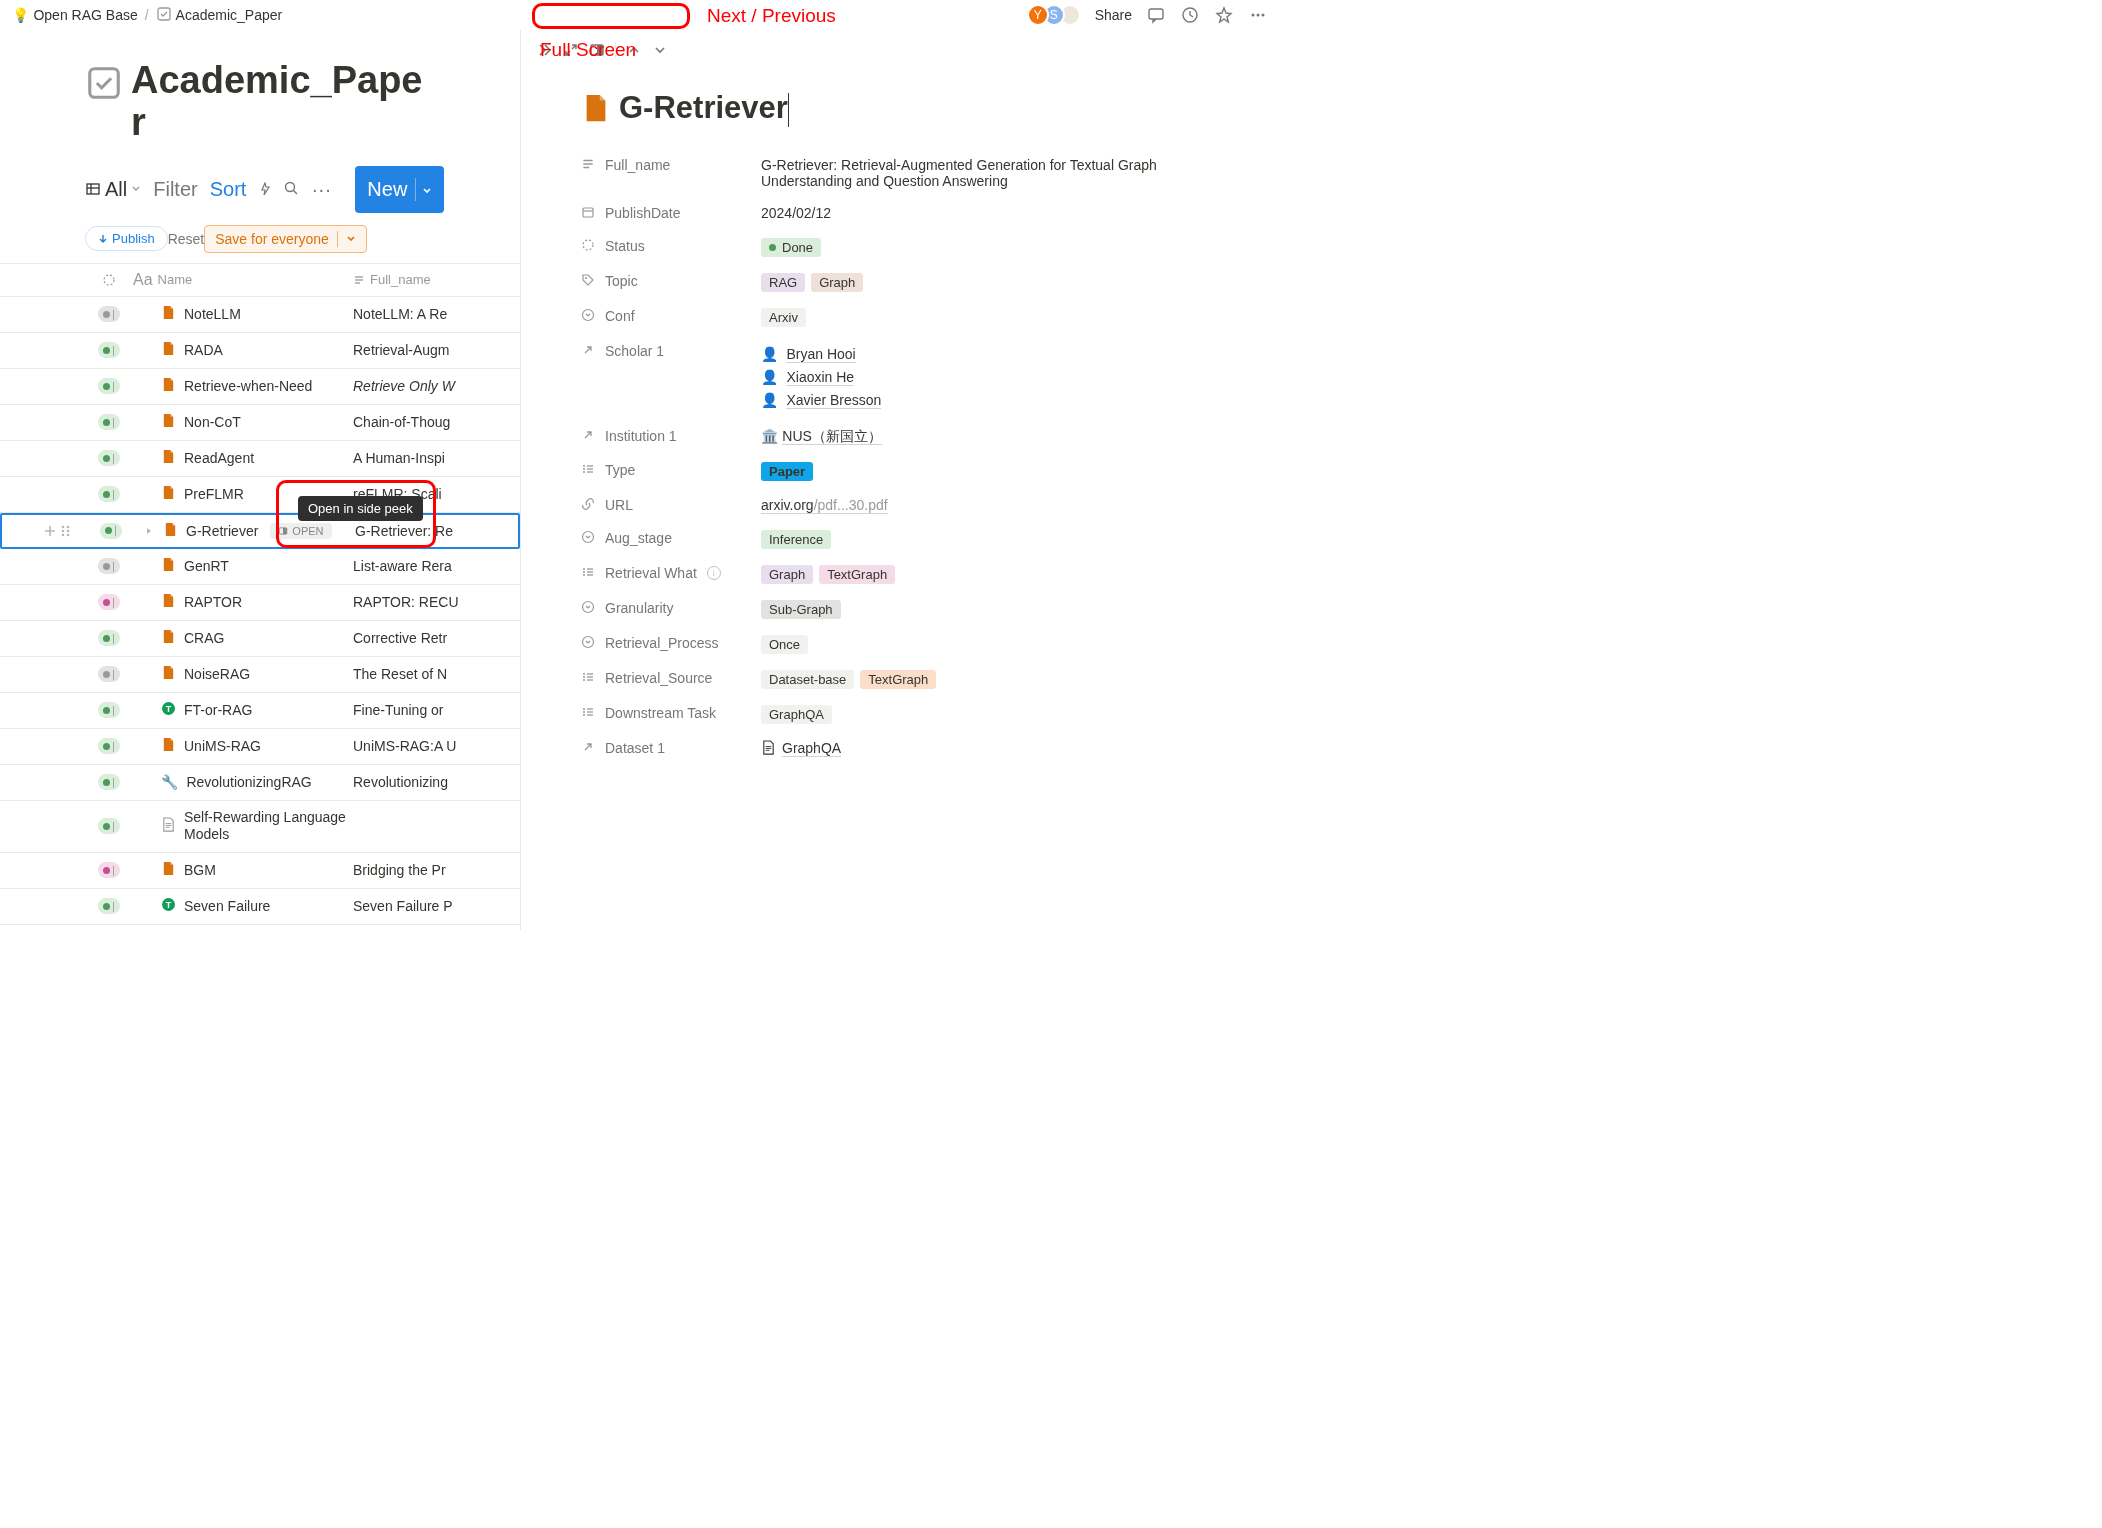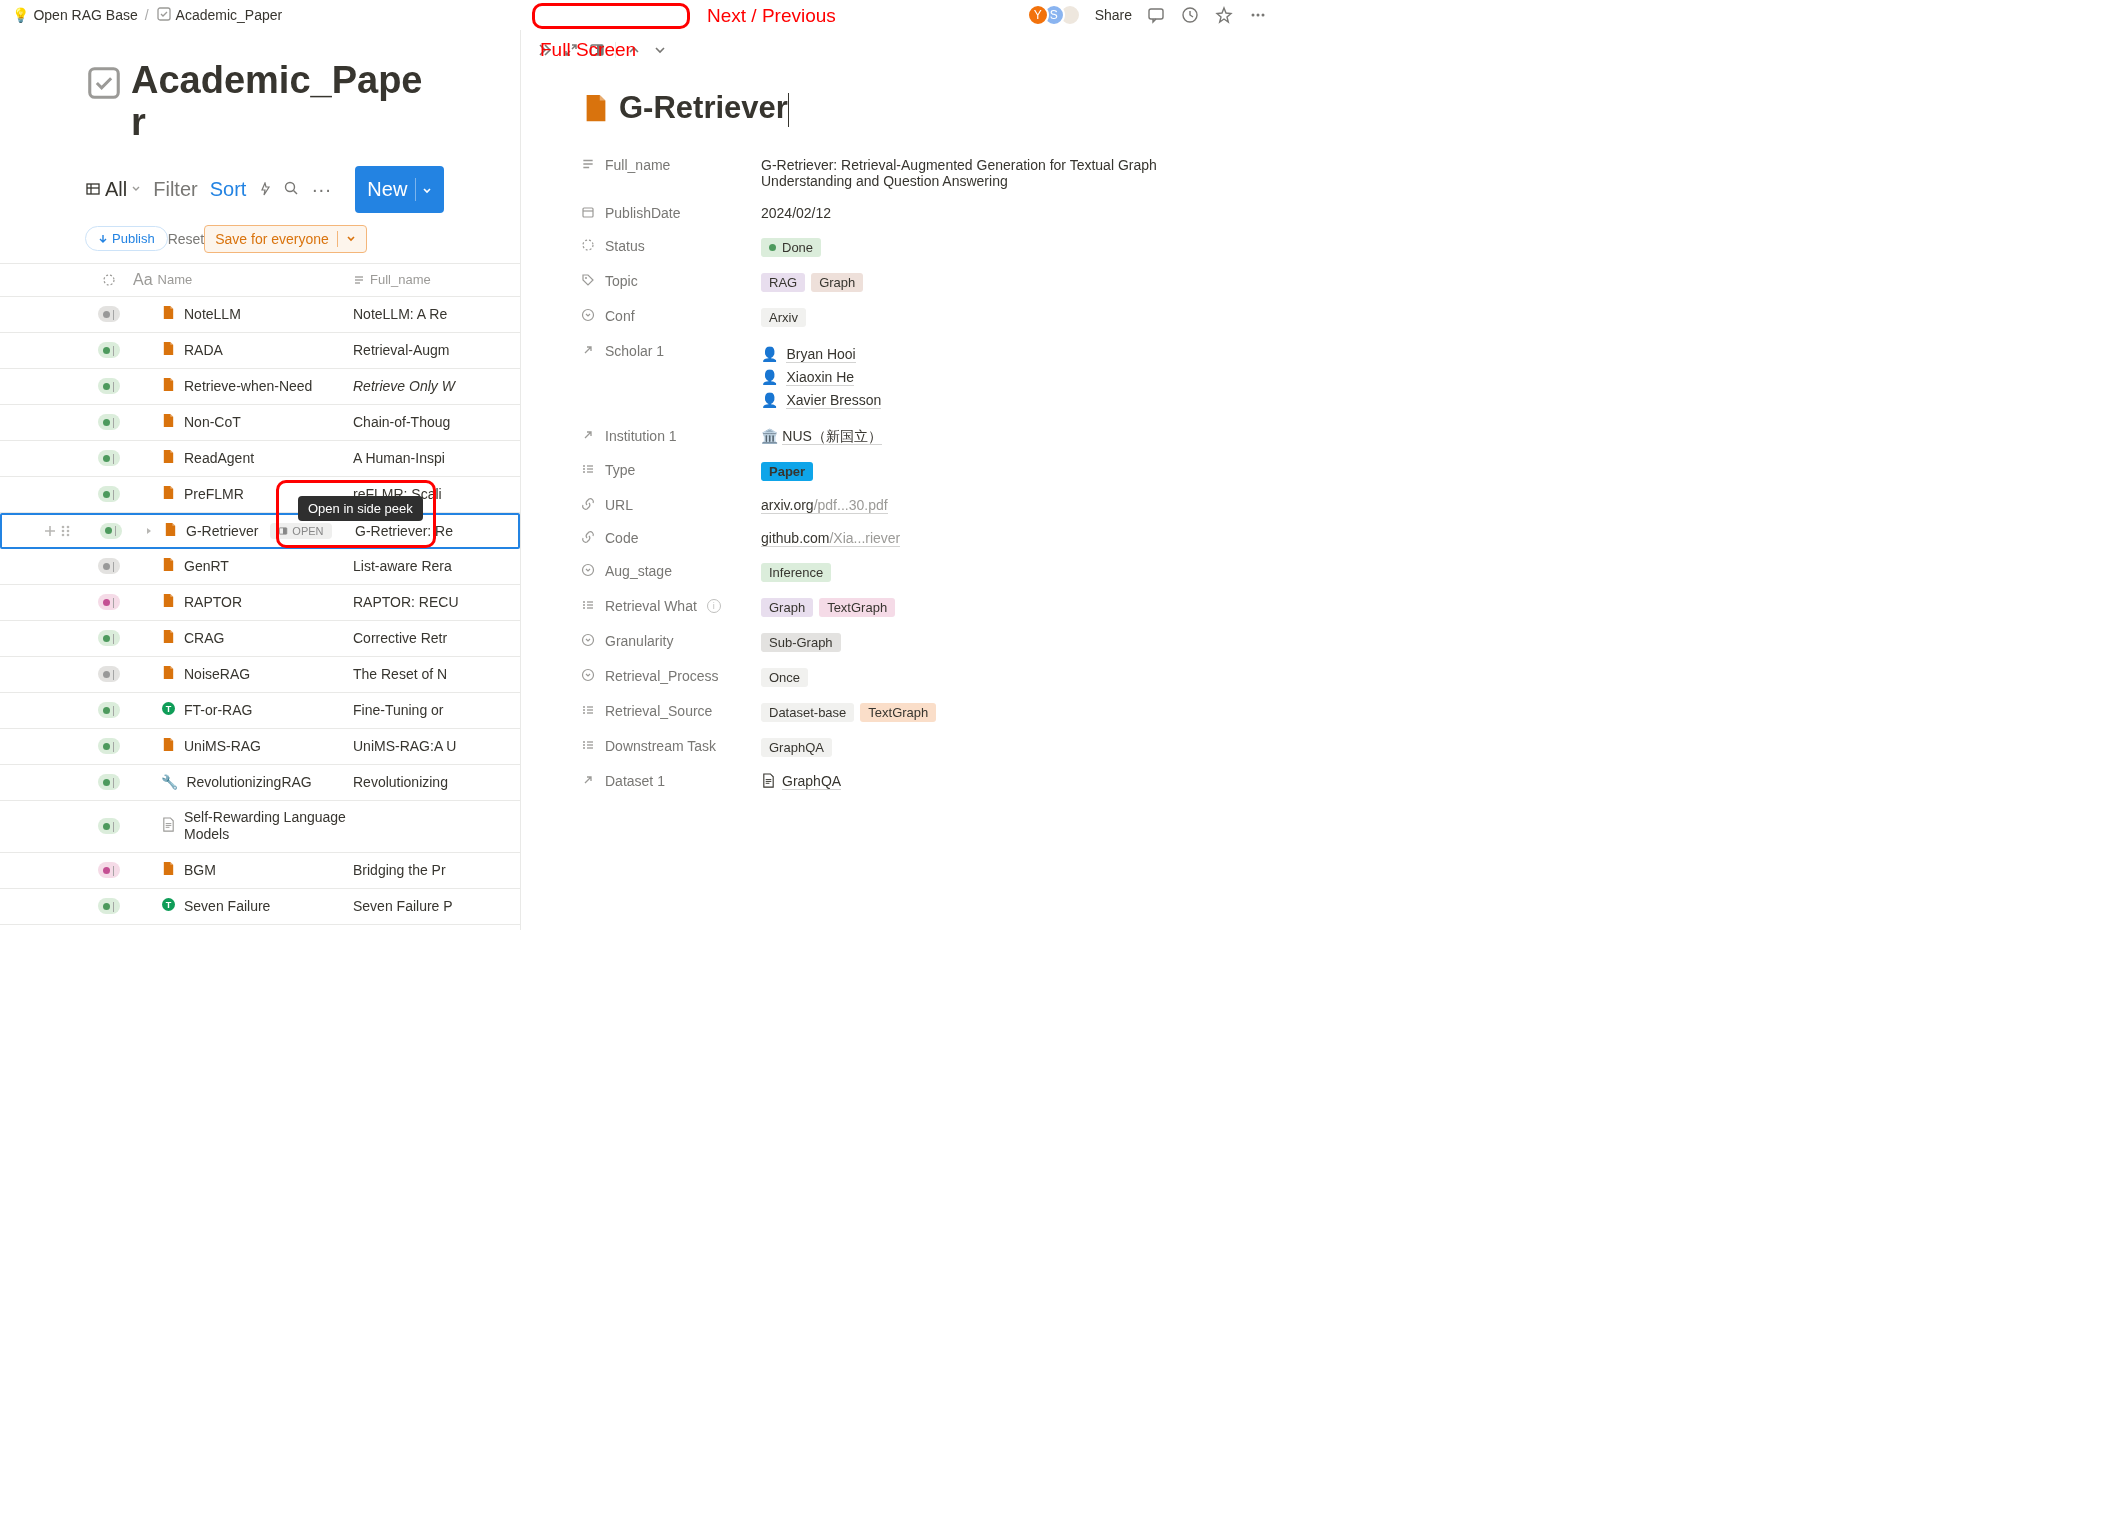--- a/index.html
+++ b/index.html
@@ -737,31 +737,20 @@
                 </svg></span>
               <span>URL</span>
             </div>
             <div class="prop-value">
               <span class="uline">arxiv.org<span class="url-gray">/pdf...30.pdf</span></span>
             </div>
           </div>
           <div class="prop-row">
             <div class="prop-label">
               <span class="pic"><svg width="14" height="14" viewBox="0 0 14 14">
-                  <path d="M6 8 a3 3 0 0 1 0 -4 l2 -2 a3 3 0 0 1 4 4 M8 6 a3 3 0 0 1 0 4 l-2 2 a3 3 0 0 1 -4 -4" fill="none" stroke="#9b9a97" stroke-width="1.2"></path>
-                </svg></span>
-              <span>Code</span>
-            </div>
-            <div class="prop-value">
-              <span class="uline">github.com<span class="url-gray">/Xia...riever</span></span>
-            </div>
-          </div>
-          <div class="prop-row">
-            <div class="prop-label">
-              <span class="pic"><svg width="14" height="14" viewBox="0 0 14 14">
                   <circle cx="7" cy="7" r="5.5" fill="none" stroke="#9b9a97" stroke-width="1.2"></circle>
                   <path d="M5 6 l2 2 l2 -2" fill="none" stroke="#9b9a97" stroke-width="1.2"></path>
                 </svg></span>
               <span>Aug_stage</span>
             </div>
             <div class="prop-value">
               <span class="tag tag-green">Inference</span>
             </div>
           </div>
           <div class="prop-row">

